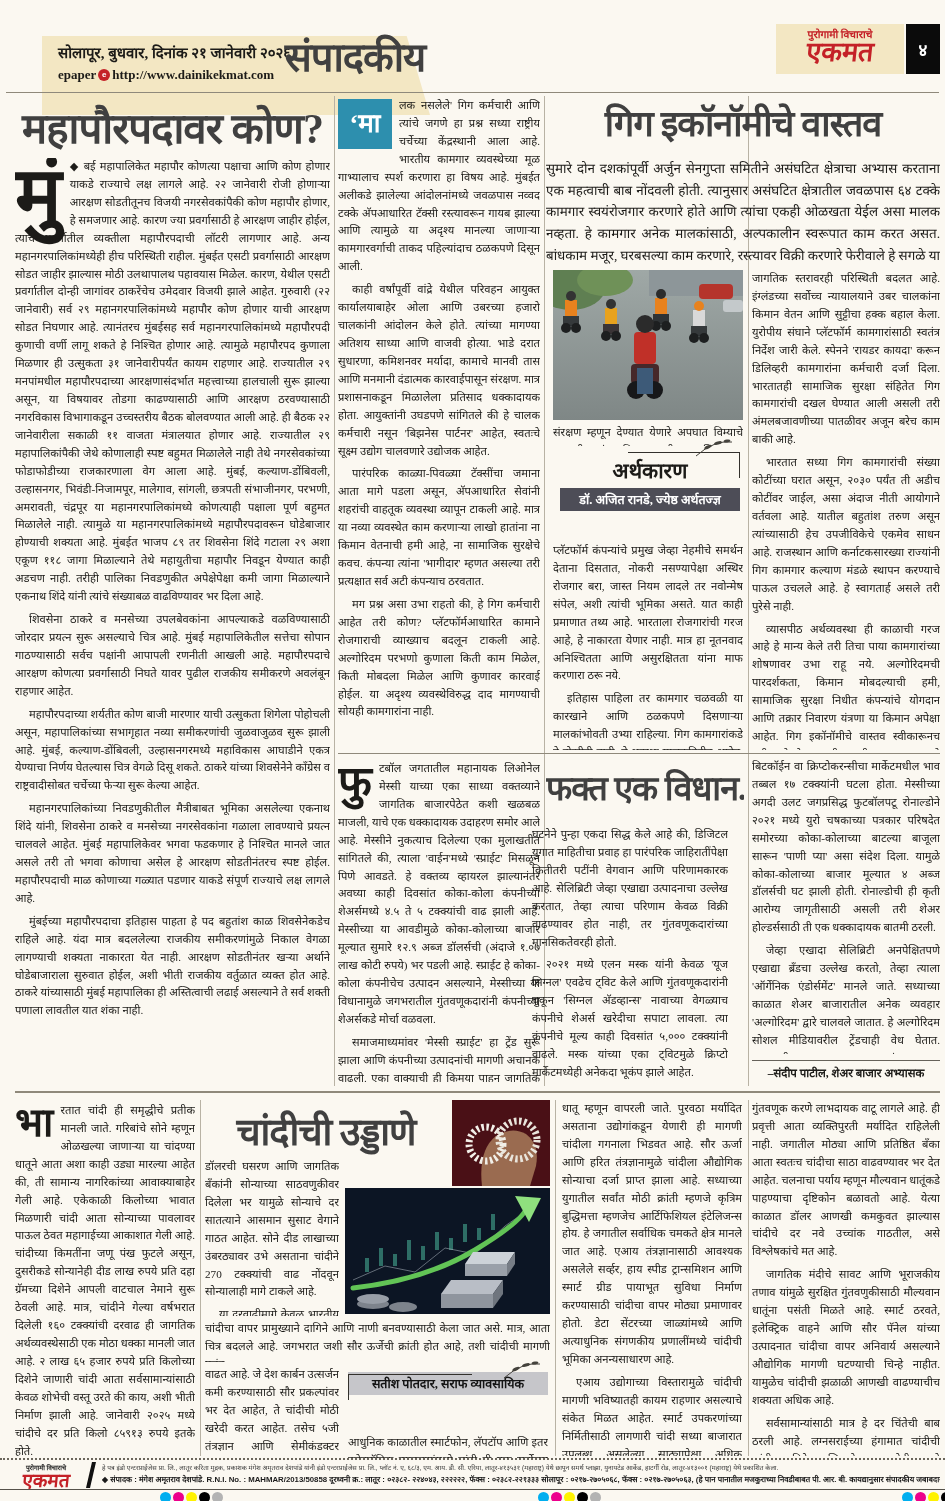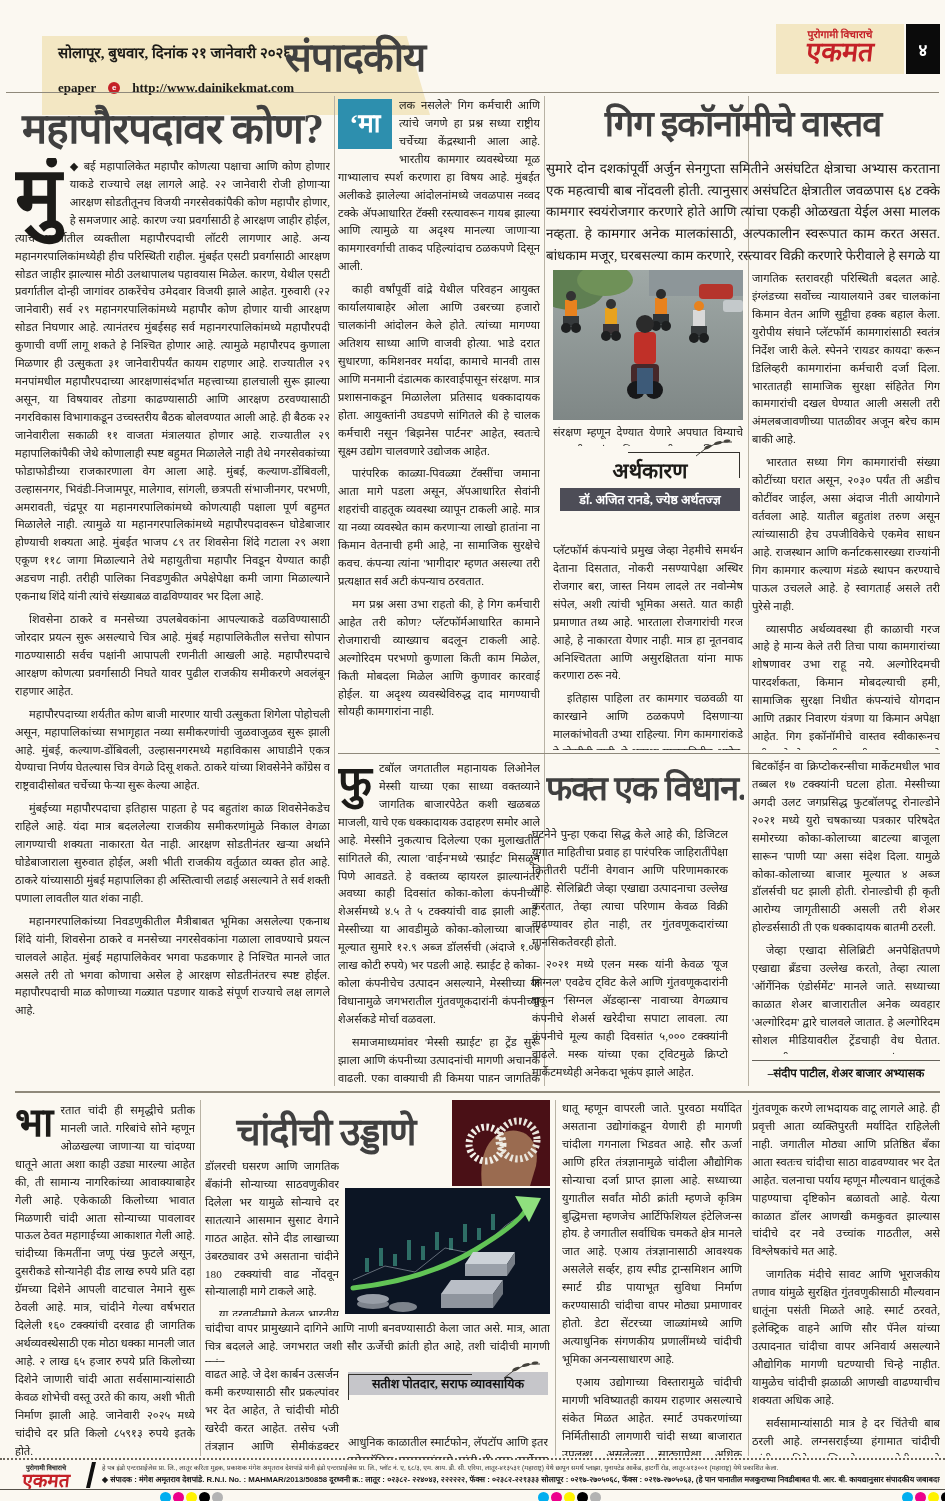--- a/index.html
+++ b/index.html
@@ -10,21 +10,21 @@
   .vrule{position:absolute;width:1px;background:#b8b2a4}
   .hrule{position:absolute;height:1px;background:#8f897b}
   .body-txt{font-size:11.2px;line-height:1.6;text-align:justify;overflow:hidden}
   .body-txt p{margin-bottom:5px;text-indent:14px}
   .body-txt p.first{text-indent:0}
   .headline{font-weight:bold;color:#404040;letter-spacing:-1px;white-space:nowrap;overflow:hidden;text-align:center}
   
   .banner{position:absolute;left:42px;top:36px;width:388px;height:79px;background:#f3e7c3;
           clip-path:polygon(0 0,94% 0,100% 100%,0 100%);padding:6px 14px 0 16px}
   .banner .date{font-size:15px;font-weight:bold}
-  .banner .ep{font-size:13px;font-weight:bold;display:flex;align-items:center;gap:12px;margin-top:18px}
+  .banner .ep{font-size:13px;font-weight:bold;display:flex;align-items:center;gap:2px;margin-top:5px}
   .dot-ic{display:inline-block;width:12px;height:12px;border-radius:50%;background:#c42127;color:#fff;
           font-size:8px;line-height:12px;text-align:center;font-family:"Liberation Sans",sans-serif}
   .masthead{position:absolute;left:776px;top:24px;width:128px;height:50px;background:#f3e7c3;text-align:center;padding-top:3px}
   .masthead .tag{color:#c42127;font-size:10.5px;font-weight:bold}
   .masthead .name{color:#c42127;font-size:27px;font-weight:bold;line-height:.85;transform:skewX(-6deg)}
   .pagebox{position:absolute;left:906px;top:24px;width:34px;height:50px;background:#0b0b0b;color:#fff;
            display:flex;align-items:center;justify-content:center;font-size:17px;font-weight:bold}
   
   .dc1{float:left;font-size:78px;line-height:.82;font-weight:bold;margin:6px 8px 0 0}
   .dc-box{float:left;width:54px;height:50px;background:#2d8fae;color:#fff;font-size:26px;font-weight:bold;
@@ -81,22 +81,22 @@
   <div class="vrule" style="left:334px;top:96px;height:990px"></div>
   <div class="vrule" style="left:544px;top:96px;height:990px"></div>
   <div class="vrule" style="left:748px;top:96px;height:990px"></div>
 
   <div>
     <div class="abs headline" style="left:15px;top:98px;width:315px;font-size:42px">महापौरपदावर कोण?</div>
     <div class="abs body-txt" style="left:15px;top:158px;width:315px;height:924px">
       <p class="first"><span class="dc1">मुं</span><span>◆ बई महापालिकेत महापौर कोणत्या पक्षाचा आणि कोण होणार याकडे राज्याचे लक्ष लागले आहे. २२ जानेवारी रोजी होणाऱ्या आरक्षण सोडतीतूनच विजयी नगरसेवकांपैकी कोण महापौर होणार, हे समजणार आहे. कारण ज्या प्रवर्गासाठी हे आरक्षण जाहीर होईल, त्याच प्रवर्गातील व्यक्तीला महापौरपदाची लॉटरी लागणार आहे. अन्य महानगरपालिकांमध्येही हीच परिस्थिती राहील. मुंबईत एसटी प्रवर्गासाठी आरक्षण सोडत जाहीर झाल्यास मोठी उलथापालथ पहावयास मिळेल. कारण, येथील एसटी प्रवर्गातील दोन्ही जागांवर ठाकरेंचेच उमेदवार विजयी झाले आहेत. गुरुवारी (२२ जानेवारी) सर्व २९ महानगरपालिकांमध्ये महापौर कोण होणार याची आरक्षण सोडत निघणार आहे. त्यानंतरच मुंबईसह सर्व महानगरपालिकांमध्ये महापौरपदी कुणाची वर्णी लागू शकते हे निश्चित होणार आहे. त्यामुळे महापौरपद कुणाला मिळणार ही उत्सुकता ३१ जानेवारीपर्यंत कायम राहणार आहे. राज्यातील २९ मनपांमधील महापौरपदाच्या आरक्षणासंदर्भात महत्त्वाच्या हालचाली सुरू झाल्या असून, या विषयावर तोडगा काढण्यासाठी आणि आरक्षण ठरवण्यासाठी नगरविकास विभागाकडून उच्चस्तरीय बैठक बोलवण्यात आली आहे. ही बैठक २२ जानेवारीला सकाळी ११ वाजता मंत्रालयात होणार आहे. राज्यातील २९ महापालिकांपैकी जेथे कोणालाही स्पष्ट बहुमत मिळालेले नाही तेथे नगरसेवकांच्या फोडाफोडीच्या राजकारणाला वेग आला आहे. मुंबई, कल्याण-डोंबिवली, उल्हासनगर, भिवंडी-निजामपूर, मालेगाव, सांगली, छत्रपती संभाजीनगर, परभणी, अमरावती, चंद्रपूर या महानगरपालिकांमध्ये कोणत्याही पक्षाला पूर्ण बहुमत मिळालेले नाही. त्यामुळे या महानगरपालिकांमध्ये महापौरपदावरून घोडेबाजार होण्याची शक्यता आहे. मुंबईत भाजप ८९ तर शिवसेना शिंदे गटाला २९ अशा एकूण ११८ जागा मिळाल्याने तेथे महायुतीचा महापौर निवडून येण्यात काही अडचण नाही. तरीही पालिका निवडणुकीत अपेक्षेपेक्षा कमी जागा मिळाल्याने एकनाथ शिंदे यांनी त्यांचे संख्याबळ वाढविण्यावर भर दिला आहे.</span></p>
       <p>शिवसेना ठाकरे व मनसेच्या उपलबेवकांना आपल्याकडे वळविण्यासाठी जोरदार प्रयत्न सुरू असल्याचे चित्र आहे. मुंबई महापालिकेतील सत्तेचा सोपान गाठण्यासाठी सर्वच पक्षांनी आपापली रणनीती आखली आहे. महापौरपदाचे आरक्षण कोणत्या प्रवर्गासाठी निघते यावर पुढील राजकीय समीकरणे अवलंबून राहणार आहेत.</p>
       <p>महापौरपदाच्या शर्यतीत कोण बाजी मारणार याची उत्सुकता शिगेला पोहोचली असून, महापालिकांच्या सभागृहात नव्या समीकरणांची जुळवाजुळव सुरू झाली आहे. मुंबई, कल्याण-डोंबिवली, उल्हासनगरमध्ये महाविकास आघाडीने एकत्र येण्याचा निर्णय घेतल्यास चित्र वेगळे दिसू शकते. ठाकरे यांच्या शिवसेनेने काँग्रेस व राष्ट्रवादीसोबत चर्चेच्या फेऱ्या सुरू केल्या आहेत.</p>
+      <p>महानगरपालिकांच्या निवडणुकीतील मैत्रीबाबत भूमिका असलेल्या एकनाथ शिंदे यांनी, शिवसेना ठाकरे व मनसेच्या नगरसेवकांना गळाला लावण्याचे प्रयत्न चालवले आहेत. मुंबई महापालिकेवर भगवा फडकणार हे निश्चित मानले जात असले तरी तो भगवा कोणाचा असेल हे आरक्षण सोडतीनंतरच स्पष्ट होईल. महापौरपदाची माळ कोणाच्या गळ्यात पडणार याकडे संपूर्ण राज्याचे लक्ष लागले आहे.</p>
       <p>मुंबईच्या महापौरपदाचा इतिहास पाहता हे पद बहुतांश काळ शिवसेनेकडेच राहिले आहे. यंदा मात्र बदललेल्या राजकीय समीकरणांमुळे निकाल वेगळा लागण्याची शक्यता नाकारता येत नाही. आरक्षण सोडतीनंतर खऱ्या अर्थाने घोडेबाजाराला सुरुवात होईल, अशी भीती राजकीय वर्तुळात व्यक्त होत आहे. ठाकरे यांच्यासाठी मुंबई महापालिका ही अस्तित्वाची लढाई असल्याने ते सर्व शक्ती पणाला लावतील यात शंका नाही.</p>
-      <p>महानगरपालिकांच्या निवडणुकीतील मैत्रीबाबत भूमिका असलेल्या एकनाथ शिंदे यांनी, शिवसेना ठाकरे व मनसेच्या नगरसेवकांना गळाला लावण्याचे प्रयत्न चालवले आहेत. मुंबई महापालिकेवर भगवा फडकणार हे निश्चित मानले जात असले तरी तो भगवा कोणाचा असेल हे आरक्षण सोडतीनंतरच स्पष्ट होईल. महापौरपदाची माळ कोणाच्या गळ्यात पडणार याकडे संपूर्ण राज्याचे लक्ष लागले आहे.</p>
     </div>
   </div>
 
   <div>
     <div class="abs headline" style="left:546px;top:98px;width:394px;font-size:36px">गिग इकॉनॉमीचे वास्तव</div>
     <div class="abs intro" style="left:546px;top:158px;width:394px;height:108px;overflow:hidden">सुमारे दोन दशकांपूर्वी अर्जुन सेनगुप्ता समितीने असंघटित क्षेत्राचा अभ्यास करताना एक महत्वाची बाब नोंदवली होती. त्यानुसार असंघटित क्षेत्रातील जवळपास ६४ टक्के कामगार स्वयंरोजगार करणारे होते आणि त्यांचा एकही ओळखता येईल असा मालक नव्हता. हे कामगार अनेक मालकांसाठी, अल्पकालीन स्वरूपात काम करत असत. बांधकाम मजूर, घरबसल्या काम करणारे, रस्त्यावर विक्री करणारे फेरीवाले हे सगळे या श्रेणीत येतात. आजचे गिग कर्मचारी हे त्यांचेच तांत्रिक वारसदार म्हणता येतील. सामाजिक सुरक्षा संहिता २०२० च्या माध्यमातून प्रथमच गिग आणि प्लॅटफॉर्म कामगारांना स्वतंत्र श्रेणी म्हणून मान्यता दिली आहे. पण त्यांना मिळणारी सुरक्षा अपुरी आहे.</div>
 
     <div class="abs body-txt" style="left:338px;top:97px;width:202px;height:654px">
       <p class="first"><span class="dc-box">‘मा</span><span>लक नसलेले' गिग कर्मचारी आणि त्यांचे जगणे हा प्रश्न सध्या राष्ट्रीय चर्चेच्या केंद्रस्थानी आला आहे. भारतीय कामगार व्यवस्थेच्या मूळ गाभ्यालाच स्पर्श करणारा हा विषय आहे. मुंबईत अलीकडे झालेल्या आंदोलनांमध्ये जवळपास नव्वद टक्के अ‍ॅपआधारित टॅक्सी रस्त्यावरून गायब झाल्या आणि त्यामुळे या अदृश्य मानल्या जाणाऱ्या कामगारवर्गाची ताकद पहिल्यांदाच ठळकपणे दिसून आली.</span></p>
       <p>काही वर्षांपूर्वी वांद्रे येथील परिवहन आयुक्त कार्यालयाबाहेर ओला आणि उबरच्या हजारो चालकांनी आंदोलन केले होते. त्यांच्या मागण्या अतिशय साध्या आणि वाजवी होत्या. भाडे दरात सुधारणा, कमिशनवर मर्यादा, कामाचे मानवी तास आणि मनमानी दंडात्मक कारवाईपासून संरक्षण. मात्र प्रशासनाकडून मिळालेला प्रतिसाद धक्कादायक होता. आयुक्तांनी उघडपणे सांगितले की हे चालक कर्मचारी नसून 'बिझनेस पार्टनर' आहेत, स्वतःचे सूक्ष्म उद्योग चालवणारे उद्योजक आहेत.</p>
@@ -225,21 +225,21 @@
     <div class="abs" style="left:452px;top:1100px;width:98px;height:86px">
       <svg width="98" height="86" viewBox="0 0 98 86">
         <rect width="98" height="86" fill="#4a1016"></rect>
         <path d="M30 86 Q26 50 44 36 Q60 26 74 34 Q88 44 84 66 L78 86 Z" fill="#9a6b50"></path>
         <circle cx="34" cy="44" r="17" fill="none" stroke="#f2efe8" stroke-width="7" stroke-dasharray="2.5 2.5"></circle>
         <circle cx="66" cy="40" r="19" fill="none" stroke="#e9e5dc" stroke-width="7" stroke-dasharray="2.5 2.5"></circle>
       </svg>
     </div>
 
     <div class="abs body-txt" style="left:205px;top:1158px;width:134px;height:158px">
-      <p class="first">डॉलरची घसरण आणि जागतिक बँकांनी सोन्याच्या साठवणुकीवर दिलेला भर यामुळे सोन्याचे दर सातत्याने आसमान सुसाट वेगाने गाठत आहेत. सोने दीड लाखाच्या उंबरठ्यावर उभे असताना चांदीने 180 टक्क्यांची वाढ नोंदवून सोन्यालाही मागे टाकले आहे.</p>
+      <p class="first">डॉलरची घसरण आणि जागतिक बँकांनी सोन्याच्या साठवणुकीवर दिलेला भर यामुळे सोन्याचे दर सातत्याने आसमान सुसाट वेगाने गाठत आहेत. सोने दीड लाखाच्या उंबरठ्यावर उभे असताना चांदीने 270 टक्क्यांची वाढ नोंदवून सोन्यालाही मागे टाकले आहे.</p>
       <p>या दरवाढीमागे केवळ भारतीय बाजारपेठ नसून जागतिक भूराजकीय घडामोडी आणि बदलती औद्योगिक समीकरणे कारणीभूत आहेत. चांदीच्या किमती वाढण्यामागे सर्वांत मोठे कारण म्हणजे या धातूचा औद्योगिक वापर. पूर्वी</p>
     </div>
 
     <div class="abs" style="left:345px;top:1188px;width:205px;height:126px">
       <svg width="205" height="126" viewBox="0 0 205 126">
         <rect width="205" height="126" fill="#0c1524"></rect>
         <g fill="#2e6e66">
           <rect x="20" y="70" width="4" height="14"></rect>
             <rect x="34" y="60" width="4" height="18"></rect>
           <rect x="48" y="66" width="4" height="12"></rect>

